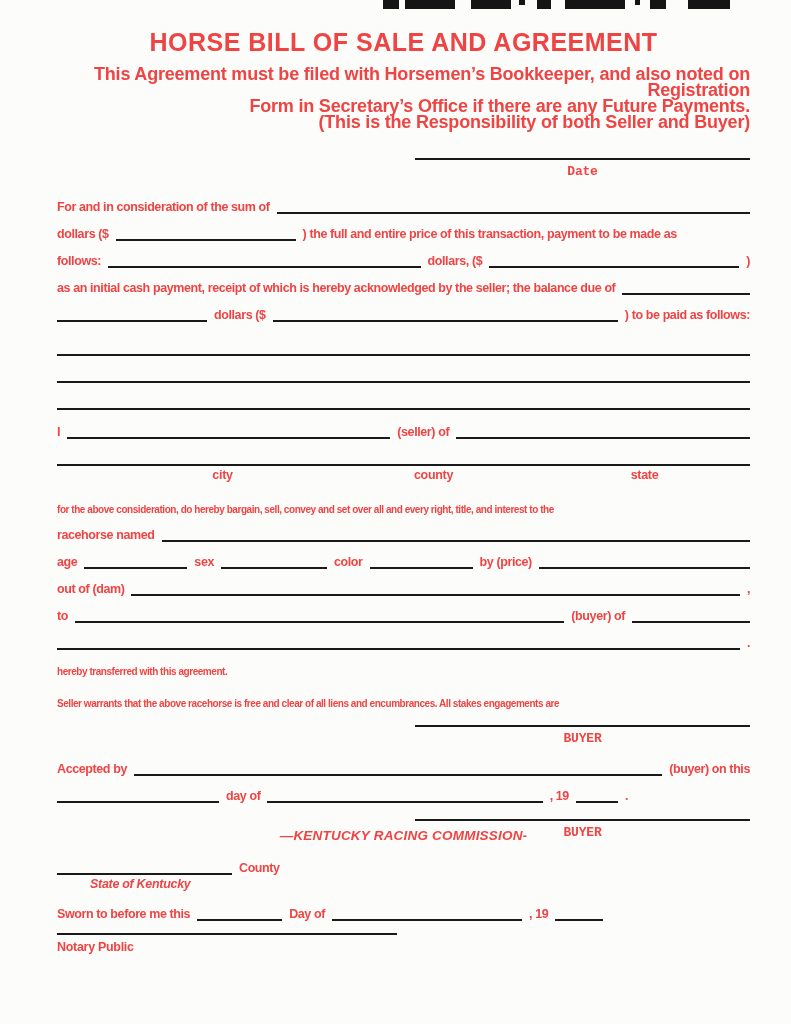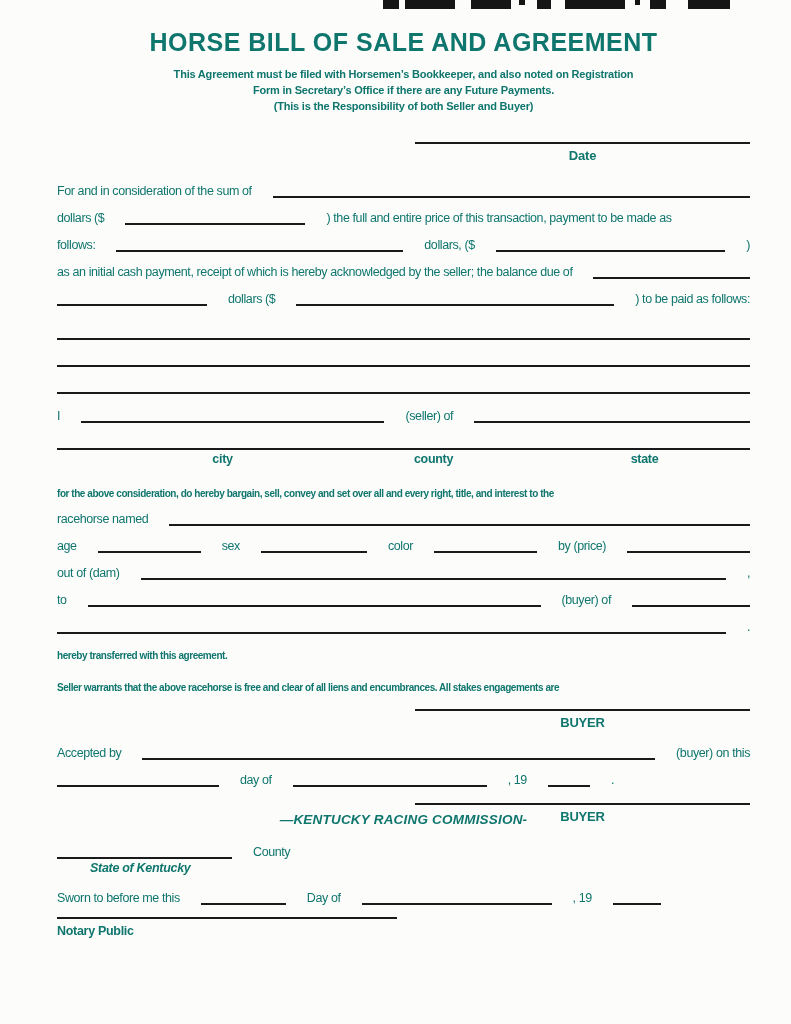--- a/index.html
+++ b/index.html
@@ -3,63 +3,63 @@
 <meta charset="utf-8">
 <style>
   * { margin:0; padding:0; box-sizing:border-box; }
   html,body { background:#9a9a9a; }
   .page {
     position:relative;
     width:791px; height:1024px;
     margin:0 auto;
     background:#fcfcfa;
     font-family:"Liberation Sans", sans-serif;
-    color:#0f766e;
+    color:#ef4444;
     overflow:hidden;
   }
   .artifacts {
     position:absolute; top:0; left:383px; height:11px;
     display:flex; align-items:flex-start;
   }
   .artifacts .blk { background:#151515; height:9px; }
   .content {
     position:absolute; left:57px; top:0; width:693px;
   }
   .title {
     margin-top:28px;
     text-align:center;
     font-size:25px; font-weight:bold; letter-spacing:0.5px;
     white-space:nowrap;
   }
   .subtitle {
-    text-align:center;
-    font-size:11px; font-weight:bold; line-height:16px;
+    text-align:right;
+    font-size:18px; font-weight:bold; line-height:16px;
     letter-spacing:-0.2px;
   }
   .subtitle.first { margin-top:9px; }
   .row {
     display:flex; align-items:flex-end;
     height:20px;
-    font-size:12.5px; font-weight:normal; letter-spacing:-0.4px;
-    column-gap:21px;
+    font-size:12.5px; font-weight:bold; letter-spacing:-0.4px;
+    column-gap:7px;
     margin-top:7px;
   }
   .t { white-space:nowrap; }
   .blank {
     border-bottom:2px solid #1a1a1a;
     height:18px;
     display:inline-block;
   }
   .grow { flex:1 1 auto; }
   .para {
     height:20px; margin-top:7px;
     font-size:10px; font-weight:bold; letter-spacing:-0.45px;
     white-space:nowrap; display:flex; align-items:flex-end;
   }
-  .sig-block { width:335px; margin-left:auto; }
+  .sig-block { width:335px; margin-left:auto;font-family:Liberation Mono, monospace; }
   .sig-rule { border-bottom:2px solid #1a1a1a; height:0; }
   .sig-label {
     text-align:center; font-size:13px; font-weight:bold;
     margin-top:4px; letter-spacing:-0.2px; height:16px;
   }
   .under-labels {
     display:flex; margin-top:2px; height:16px;
     font-size:12.5px; font-weight:bold; letter-spacing:-0.3px;
     padding-left:60px;
   }

